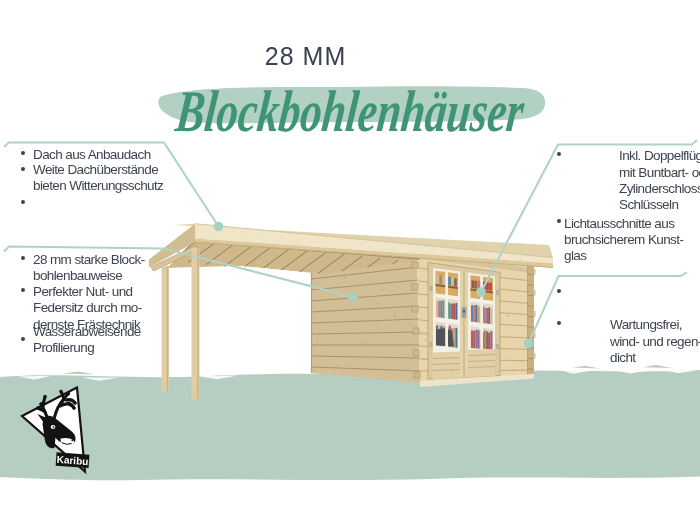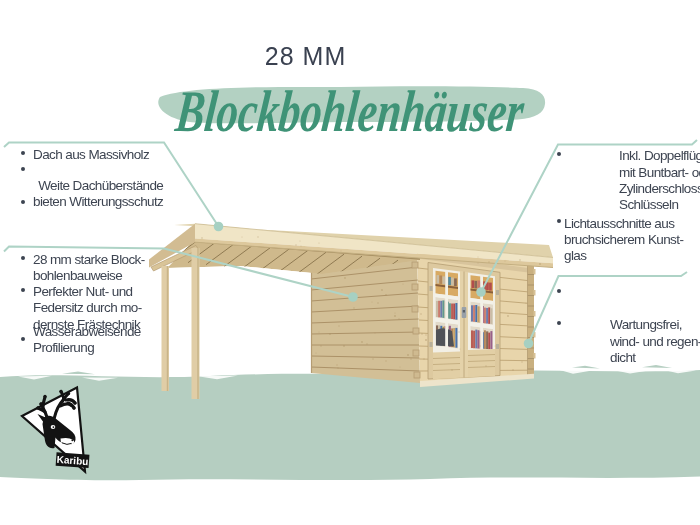--- a/index.html
+++ b/index.html
@@ -359,22 +359,22 @@
       <rect x="56" y="453.5" width="33" height="13.5" fill="#131313"></rect>
       <text x="72.5" y="464" font-size="10" font-weight="bold" fill="#ffffff" text-anchor="middle" font-family="Liberation Sans, sans-serif">Karibu</text>
     </g>
   </g>
 </svg>
 
 <div id="h28">28 MM</div>
 
 <div id="title">Blockbohlenhäuser</div>
 
-<div class="txt" style="left:33px;top:147px;">Dach aus Massivholz</div>
-<div class="txt" style="left:33px;top:178px;text-align:right;">Weite Dachüberstände<br>bieten Witterungsschutz</div>
+<div class="txt" style="left:33px;top:147px;">Dach aus Anbaudach</div>
+<div class="txt" style="left:33px;top:162px;">Weite Dachüberstände<br>bieten Witterungsschutz</div>
 <div class="dot" style="left:20.5px;top:150.5px;"></div>
 <div class="dot" style="left:20.5px;top:167px;"></div>
 <div class="dot" style="left:20.5px;top:199.9px;"></div>
 
 <div class="txt" style="left:33px;top:252px;">28 mm starke Block-<br>bohlenbauweise</div>
 <div class="txt" style="left:33px;top:284px;">Perfekter Nut- und<br>Federsitz durch mo-<br>dernste Frästechnik</div>
 <div class="txt" style="left:33px;top:324px;">Wasserabweisende<br>Profilierung</div>
 <div class="dot" style="left:20.5px;top:255.5px;"></div>
 <div class="dot" style="left:20.5px;top:287.5px;"></div>
 <div class="dot" style="left:20.5px;top:336.8px;"></div>

